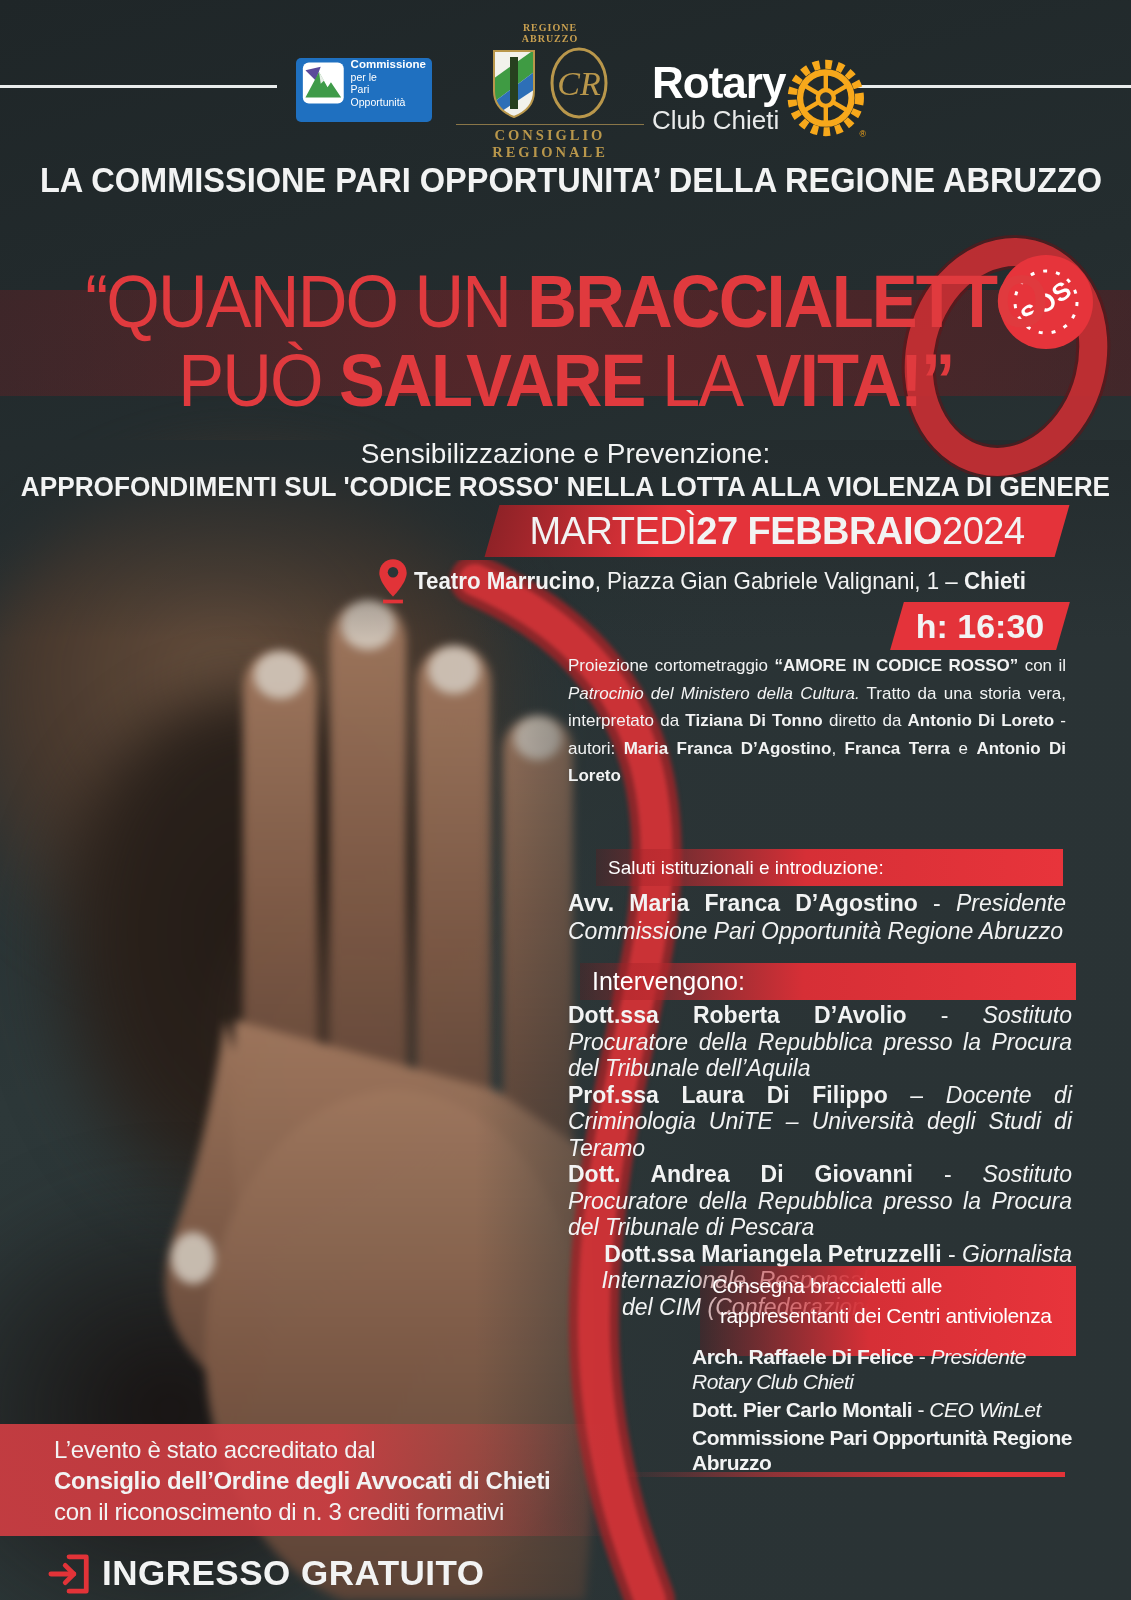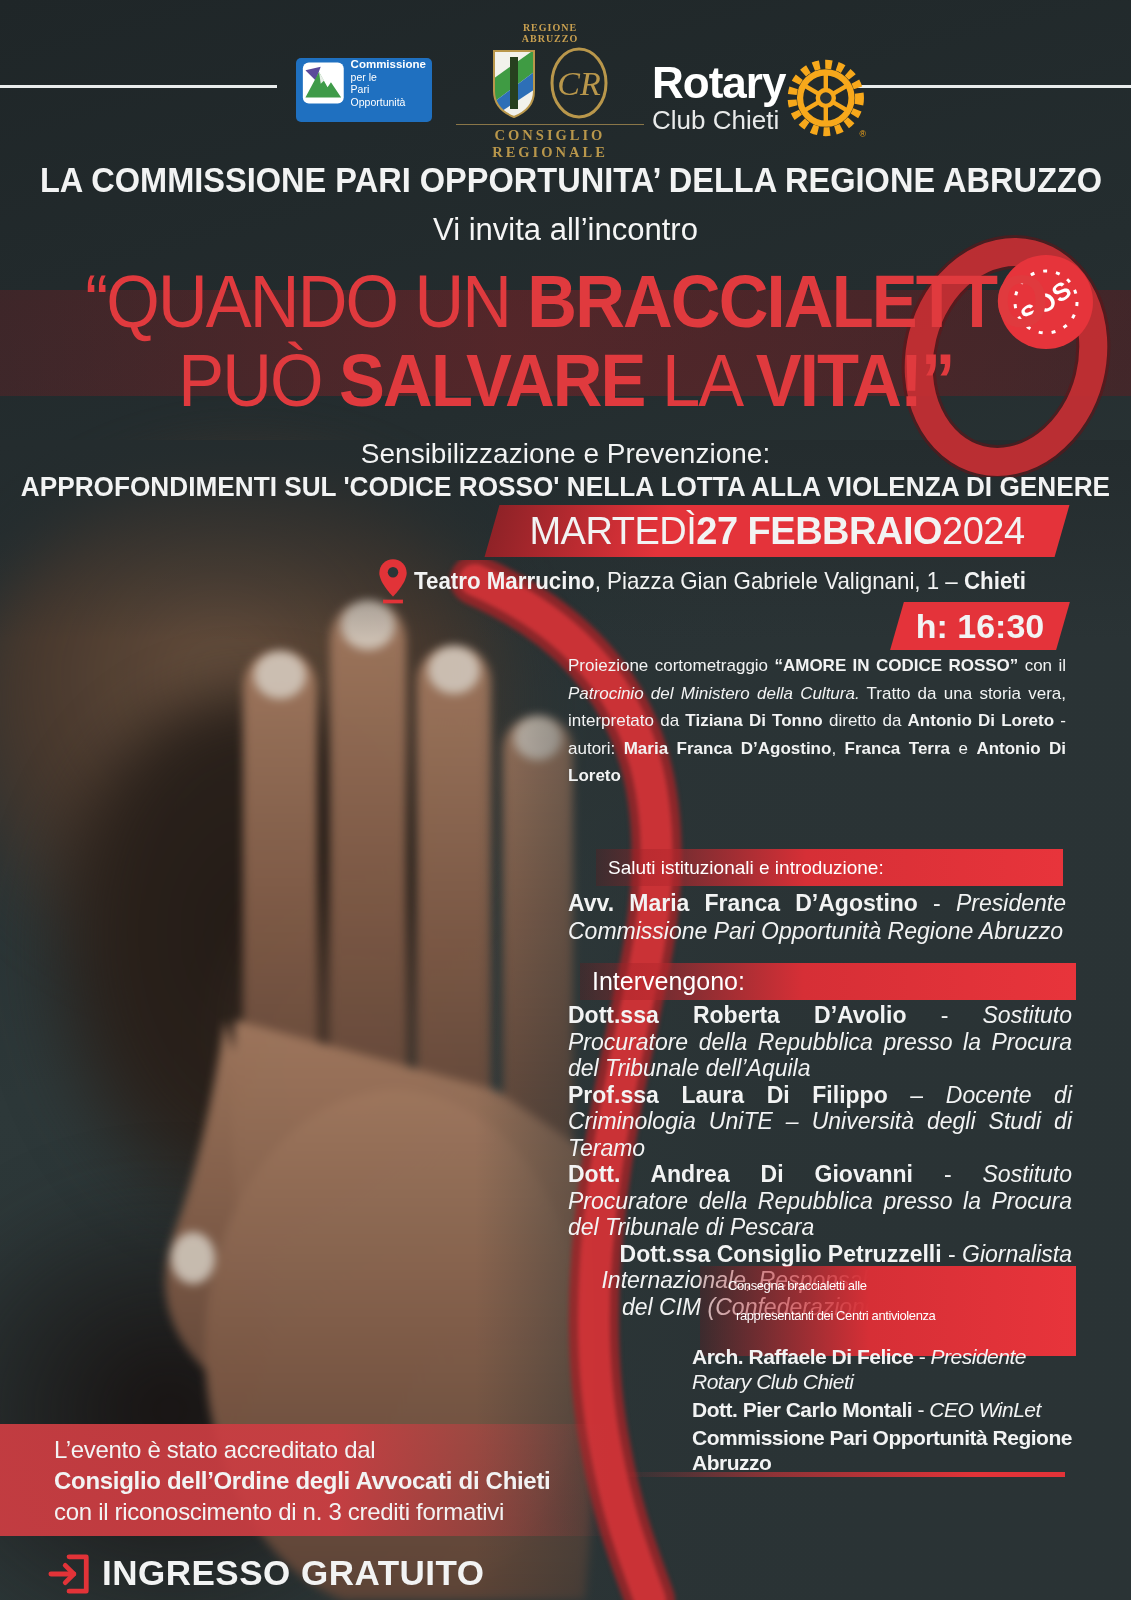--- a/index.html
+++ b/index.html
@@ -61,22 +61,22 @@
     font-size:34px;font-weight:700;}
 
   
   .film{left:568px;top:652px;width:498px;font-size:17px;line-height:27.5px;text-align:justify;}
   .sec-banner{background:linear-gradient(90deg,rgba(110,20,24,.25),#d62f36 45%,#e8343b);color:#fff;}
   .saluti-banner{left:596px;top:849px;width:467px;height:37px;font-size:19px;line-height:37px;padding-left:12px;box-sizing:border-box;}
   .saluti-items{left:568px;top:890px;width:498px;font-size:23px;line-height:27.5px;}
   .interv-banner{left:580px;top:963px;width:496px;height:37px;font-size:25px;line-height:37px;padding-left:12px;box-sizing:border-box;}
   .interv-items{left:568px;top:1002px;width:504px;font-size:23px;line-height:26.5px;}
   .interv-items .item{text-align:justify;}
-  .consegna-banner{left:700px;top:1266px;width:376px;height:90px;font-size:13px;line-height:30px;
-    padding:5px 0 0 28px;box-sizing:border-box;letter-spacing:-.4px;}
+  .consegna-banner{left:700px;top:1266px;width:376px;height:90px;font-size:21px;line-height:30px;
+    padding:5px 0 0 12px;box-sizing:border-box;letter-spacing:-.4px;}
   .consegna-banner .l2{padding-left:8px;}
   .consegna-items{left:692px;top:1344px;width:382px;font-size:21px;line-height:25px;letter-spacing:-.5px;}
   .consegna-items .item{margin-bottom:3px;}
 
   .divider{left:618px;top:1472px;width:447px;height:5px;
     background:linear-gradient(90deg,rgba(226,51,56,0),rgba(226,51,56,.55) 35%,#e23338 80%);}
   .moderator{left:636px;top:1492px;width:460px;font-size:24px;line-height:30px;}
 
   
   .accred{left:0;top:1424px;width:612px;height:112px;
@@ -208,21 +208,20 @@
         </g>
         <circle cx="46" cy="46" r="9" stroke-width="5" fill="#2a3335"></circle>
       </g>
       <text x="84" y="90" font-size="10" fill="#f7a81b">®</text>
     </svg>
   </div>
 
   <div class="abs center intro1">
     <span class="squeeze">LA COMMISSIONE PARI OPPORTUNITA’ DELLA REGIONE ABRUZZO</span>
   </div>
-  <div class="abs center intro2">Vi invita all’incontro</div>
 
   <svg class="abs" style="left:876px;top:222px;z-index:2" width="255" height="255" viewBox="0 0 255 255">
     <g transform="rotate(14 130 135)">
       <ellipse cx="130" cy="135" rx="86" ry="106" fill="none" stroke="rgba(100,18,22,.55)" stroke-width="34"></ellipse>
       <ellipse cx="130" cy="135" rx="86" ry="106" fill="none" stroke="#cf3136" stroke-width="28" opacity=".85"></ellipse>
     </g>
     <circle cx="170" cy="80" r="47" fill="#e6343b"></circle>
     <circle cx="170" cy="80" r="31" fill="none" stroke="#fff" stroke-width="3" stroke-dasharray="4 9"></circle>
     <text transform="rotate(-35 170 80)" x="170" y="89" text-anchor="middle" font-size="25" font-weight="700" fill="#fff" letter-spacing="1" font-family="Liberation Sans,sans-serif">SOS</text>
   </svg>
@@ -266,21 +265,21 @@
 
   <div class="item" style="text-align:justify"><span class="b">Avv. Maria Franca D’Agostino</span><span> - </span><span class="i">Presidente Commissione Pari Opportunità Regione Abruzzo</span></div>
     </div>
 
   <div class="abs sec-banner interv-banner">Intervengono:</div>
   <div class="abs interv-items">
 
   <div class="item"><span class="b">Dott.ssa Roberta D’Avolio</span><span> - </span><span class="i">Sostituto Procuratore della Repubblica presso la Procura del Tribunale dell’Aquila</span></div>
       <div class="item"><span class="b">Prof.ssa Laura Di Filippo</span><span> – </span><span class="i">Docente di Criminologia UniTE – Università degli Studi di Teramo</span></div>
       <div class="item"><span class="b">Dott. Andrea Di Giovanni</span><span> - </span><span class="i">Sostituto Procuratore della Repubblica presso la Procura del Tribunale di Pescara</span></div>
-      <div class="item" style="text-align: right;"><span class="b">Dott.ssa Consiglio Petruzzelli</span><span> - </span><span class="i">Giornalista Internazionale, Responsabile Pari Opportunità del CIM (Confederazione Italiani nel Mondo)</span></div>
+      <div class="item" style="text-align: right;"><span class="b">Dott.ssa Mariangela Petruzzelli</span><span> - </span><span class="i">Giornalista Internazionale, Responsabile Pari Opportunità del CIM (Confederazione Italiani nel Mondo)</span></div>
     </div>
 
   <div class="abs sec-banner consegna-banner">
     <div class="l1">Consegna braccialetti alle</div>
     <div class="l2">rappresentanti dei Centri antiviolenza</div>
   </div>
   <div class="abs consegna-items">
 
   <div class="item"><span class="b">Arch. Raffaele Di Felice</span><span> - </span><span class="i">Presidente Rotary Club Chieti</span></div>
       <div class="item"><span class="b">Dott. Pier Carlo Montali</span><span> - </span><span class="i">CEO WinLet</span></div>

